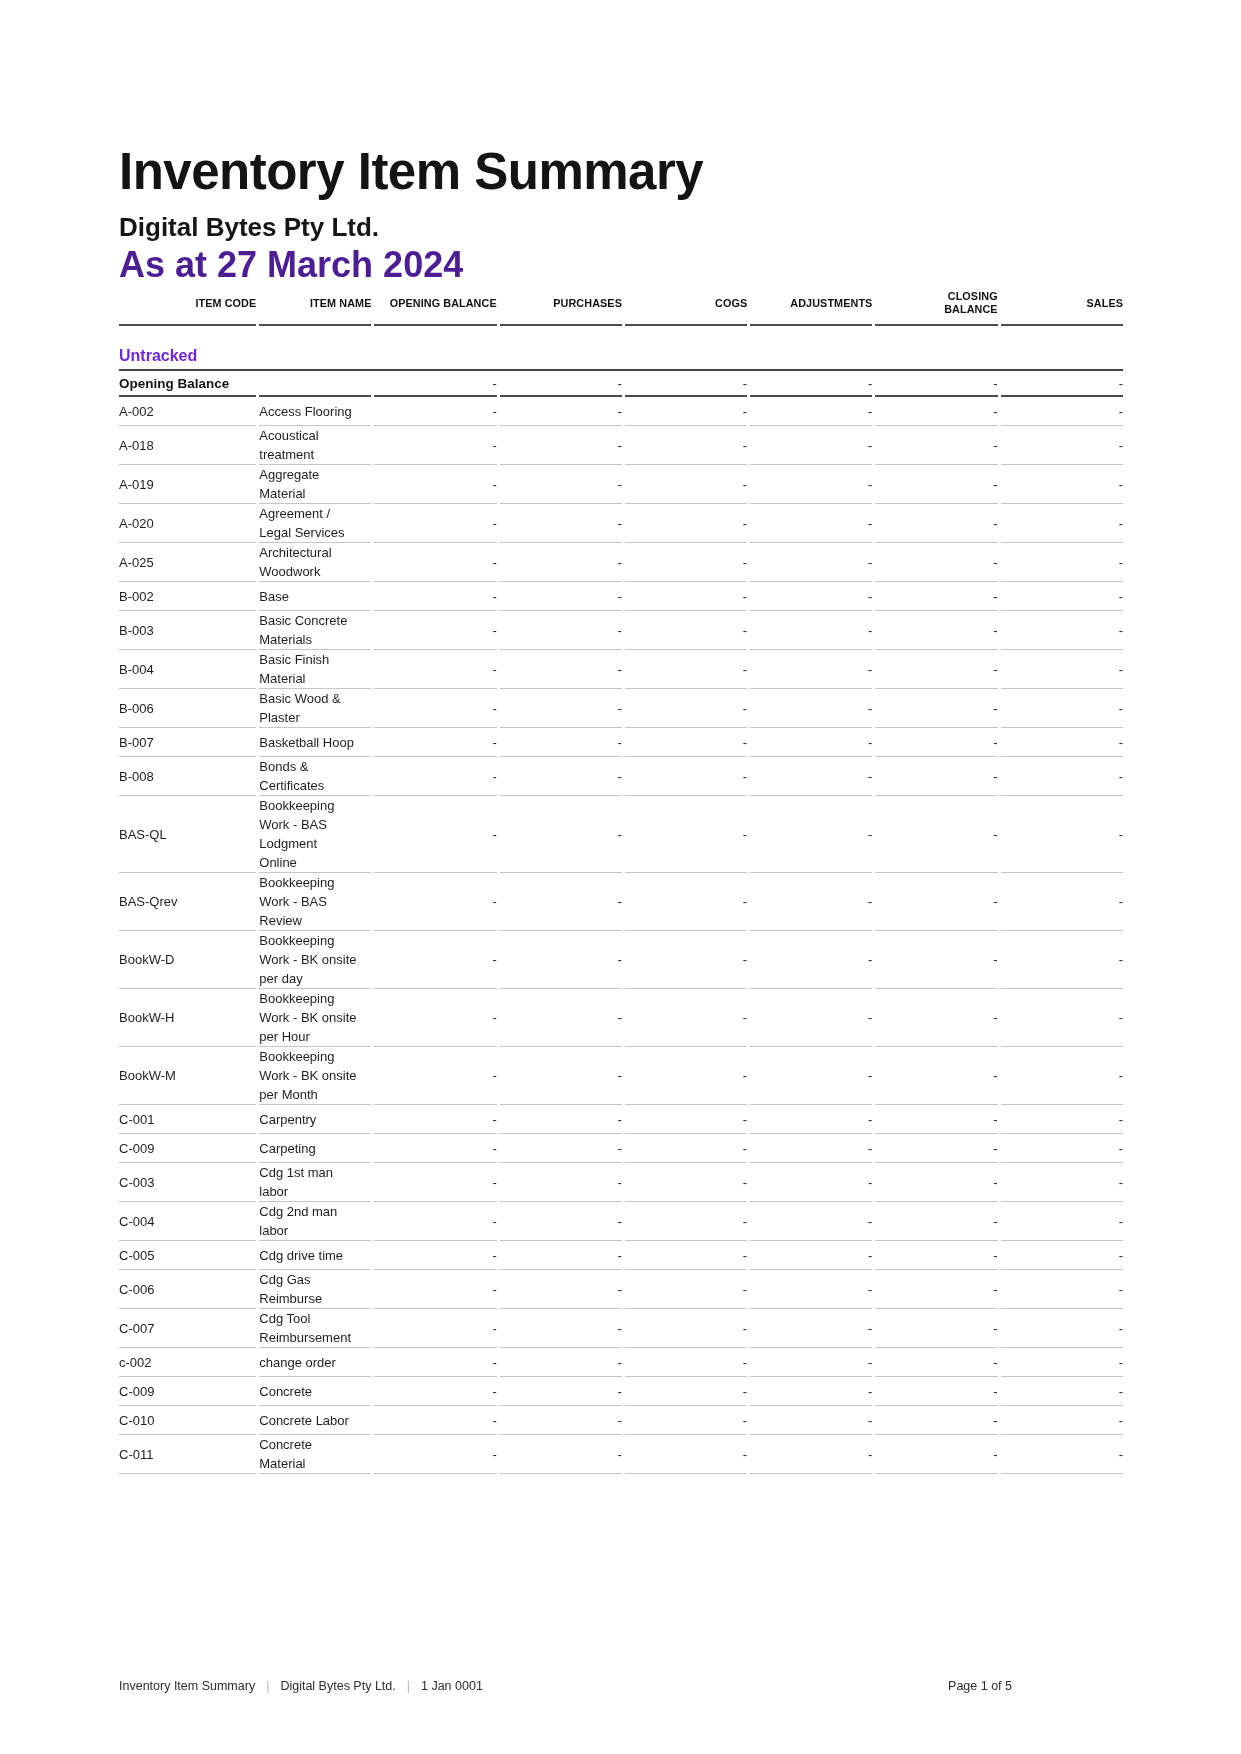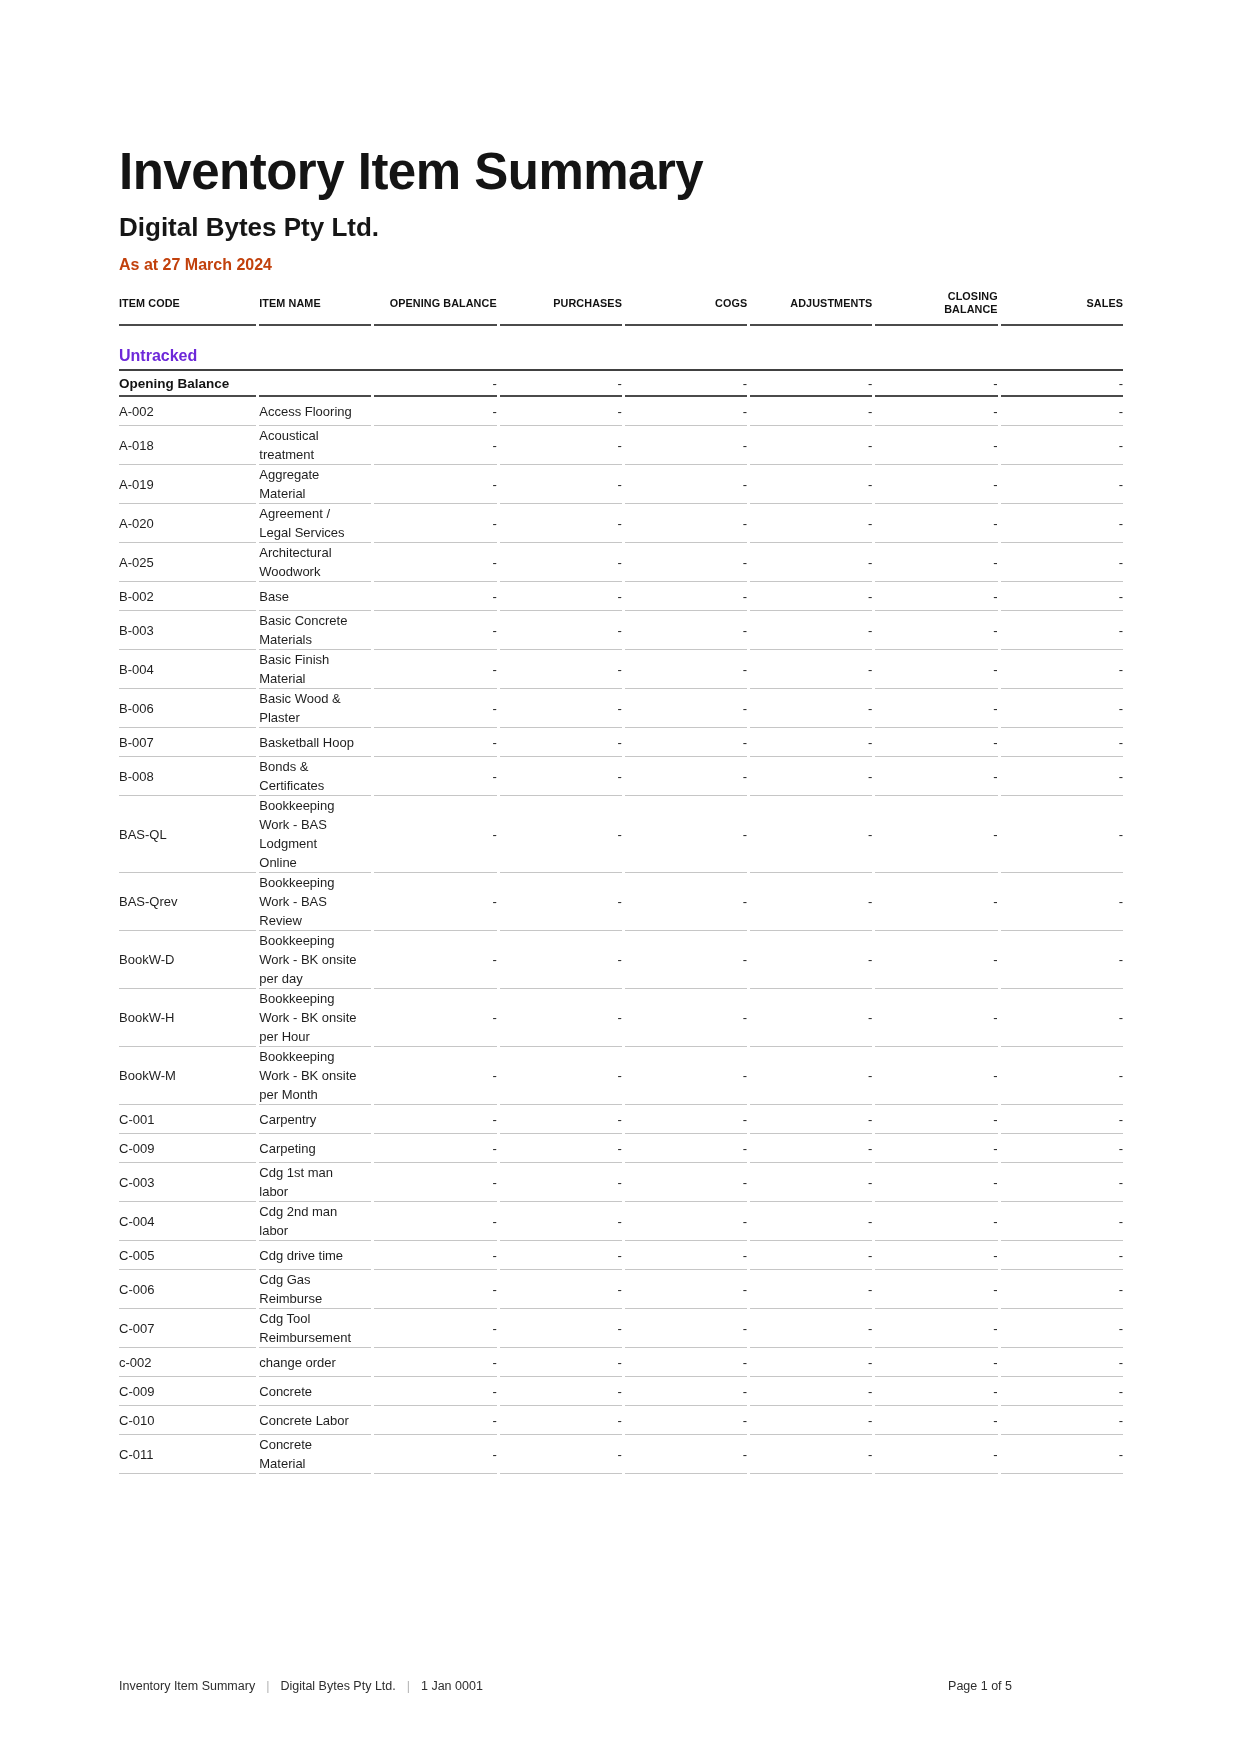--- a/index.html
+++ b/index.html
@@ -9,33 +9,33 @@
     background: #ffffff; color: #1d1d1d;
     font-family: "Liberation Sans", "DejaVu Sans", sans-serif;
   }
   .content { padding: 0 118px 0 119px; }
 
   .title {
     margin: 144px 0 0; font-size: 51px; line-height: 56px;
     font-weight: 700; letter-spacing: -0.5px; color: #141414;
   }
   .company { margin-top: 12px; font-size: 26px; line-height: 30px; font-weight: 700; color: #161616; }
-  .asat    { margin-top: 8px;  font-size: 16px; line-height: 30px; font-weight: 700; color: #c2410c; }
+  .asat    { margin-top: 8px;  font-size: 36px; line-height: 30px; font-weight: 700; color: #4c1d95; }
 
   table.report {
     margin: 10px 0 0 -3px;
     border-collapse: separate; border-spacing: 3px 0;
     table-layout: fixed; width: 1010px;
   }
   th {
     font-size: 10.8px; line-height: 13px; font-weight: 700; color: #121212;
     vertical-align: middle; text-align: right; padding: 0 0 8px;
     border-bottom: 2px solid #4b4b4b; white-space: pre-line; letter-spacing: 0.1px;
   }
-  th.l { text-align: left; }
+  th.l { text-align: right; }
   td {
     font-size: 13px; line-height: 19px; color: #1f1f1f;
     vertical-align: middle; text-align: right;
     border-bottom: 1px solid #c6c6c6; height: 29px; padding: 0;
   }
   td.l { text-align: left; }
   td.name { white-space: pre-line; margin-left: 7px; }
   tr.section td {
     font-size: 16px; font-weight: 700; text-align: left; color: #6d28d9;
     padding: 20px 0 4px; border-bottom: 2px solid #414141; height: auto;

